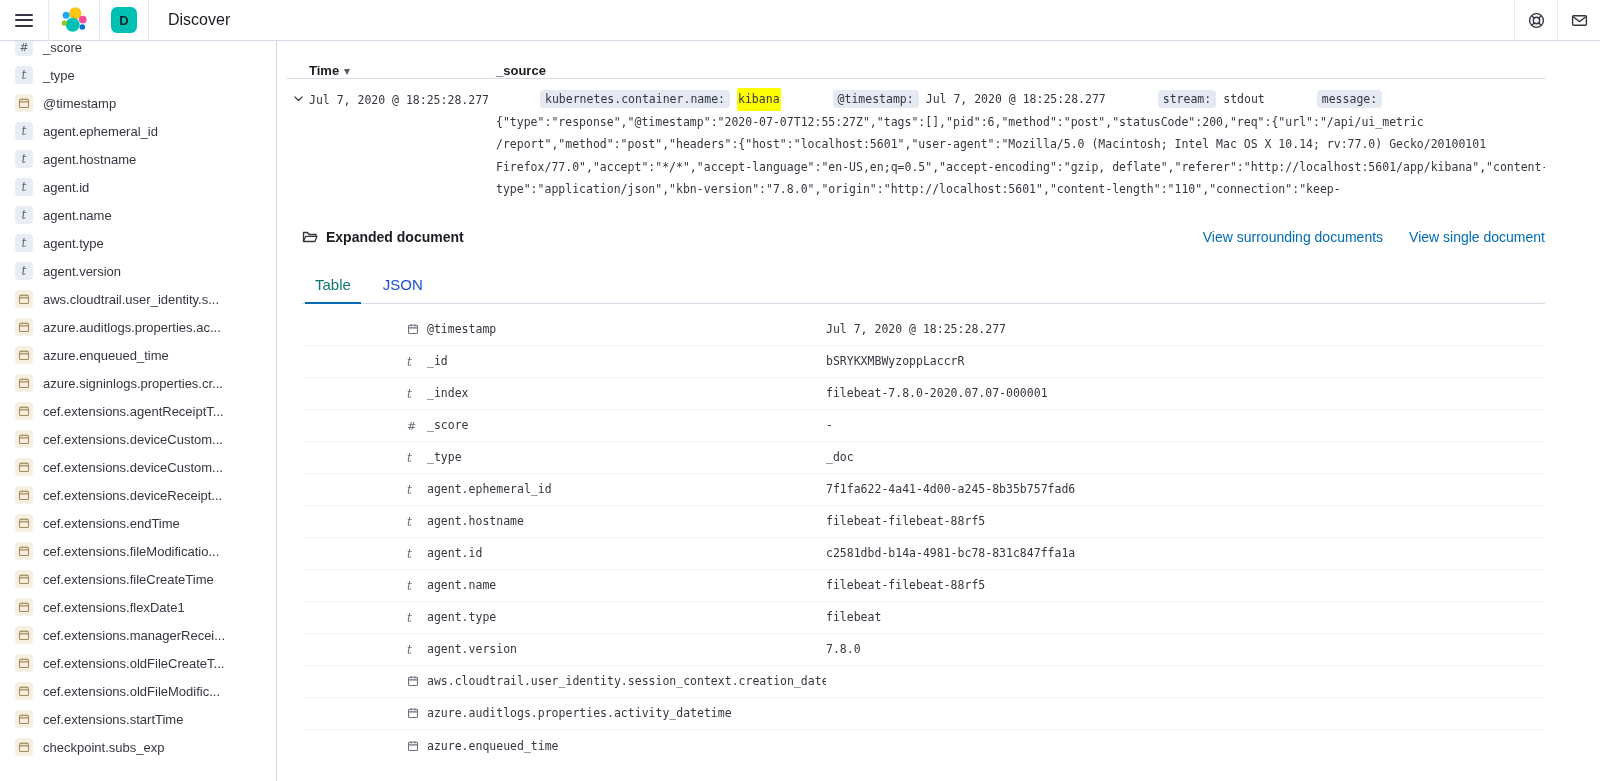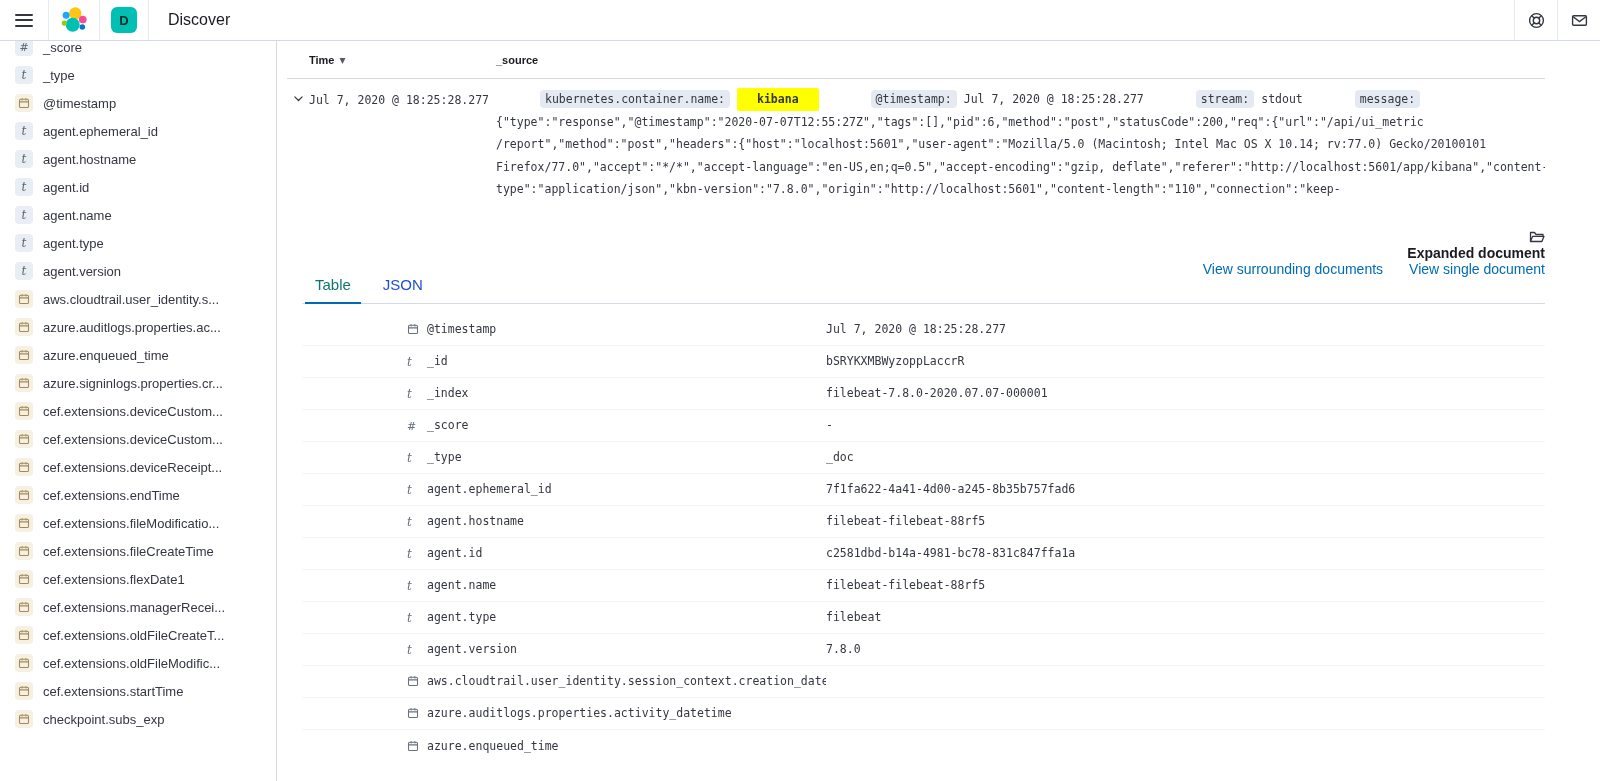--- a/index.html
+++ b/index.html
@@ -34,40 +34,40 @@
   .g-num, .g-str, .g-date { display:none; line-height:1; }
   [data-type="number"] .g-num { display:inline; }
   [data-type="string"] .g-str { display:inline; }
   [data-type="date"]   .g-date { display:inline-flex; }
   .g-num::before { content:"#"; font-family:"DejaVu Serif",serif; font-size:11px; }
   .g-str::before { content:"t"; font-family:"DejaVu Serif",serif; font-style:italic; font-size:12px; }
 
   main { flex:1; padding:0 55px 0 10px; overflow:hidden; }
 
   
-  .grid-header { display:flex; align-items:center; height:38px; border-bottom:1px solid #d3dae6; font-size:11px; font-weight:700; color:#1a1c21; }
+  .grid-header { display:flex; align-items:flex-end; height:38px; border-bottom:1px solid #d3dae6; font-size:13px; font-weight:700; color:#1a1c21; }
   .gh-spacer { width:22px; flex:none; }
   .gh-time { width:187px; flex:none; background:none; border:none; font:inherit; color:inherit; text-align:left; padding:0; cursor:pointer; display:flex; align-items:center; }
   .sort-arrow::after { content:"▾"; font-size:12px; color:#535b66; margin-left:5px; }
   .gh-source { flex:1; }
 
   .doc-row { display:flex; padding-top:9px; }
   .expand-btn { width:22px; flex:none; background:none; border:none; cursor:pointer; padding:4px 0 0 0; color:#343741; align-self:flex-start; }
   .time-cell { width:187px; flex:none; font-family:"DejaVu Sans Mono","Liberation Mono",monospace; font-size:11.5px; color:#343741; padding-top:5px; white-space:nowrap; }
   .source-cell { flex:1; font-family:"DejaVu Sans Mono","Liberation Mono",monospace; font-size:11.5px; line-height:22.5px; color:#343741; overflow:hidden; }
   .src-pairs { display:flex; align-items:center; gap:8px; height:22.5px; white-space:nowrap; overflow:hidden; }
   .pair { display:flex; align-items:center; gap:7px; }
   .p-field { background:#e5eaf2; border-radius:4px; padding:1.5px 5px; line-height:15px;margin-left:44px; }
   .p-val:empty { display:none; }
-  .p-val[data-hl="true"] { background:#FFFF00; padding:0 20px; border-radius:2px;font-weight:bold; }
+  .p-val[data-hl="true"] { background:#FFFF00; padding:0 1px; border-radius:2px; }
   .msg-line { white-space:pre; overflow:hidden; height:22.5px; }
 
   
   .expanded { margin-top:28px; padding-left:15px; }
-  .exp-header { display:flex; align-items:flex-end; height:22px;flex-direction:column; }
+  .exp-header { display:flex; align-items:flex-start; height:22px; }
   .folder-ic { color:#343741; display:flex; }
   .exp-title { font-size:14px; font-weight:700; color:#1a1c21; margin-left:8px; }
   .exp-links { margin-left:auto; display:flex; gap:26px; }
   .exp-link { color:#006BB4; font-size:14px; cursor:pointer; text-decoration:none; white-space:nowrap; }
 
   .tabs { margin-top:16px; border-bottom:1px solid #d3dae6; display:flex; gap:12px; padding-left:3px; }
   .tab { background:none; border:none; cursor:pointer; font-family:inherit; font-size:15px; color:#1d4ed8; padding:9px 10px; border-bottom:2px solid transparent; margin-bottom:-1px; }
   .tab[data-active="true"] { color:#0f766e; border-bottom-color:#006BB4; }
 
   .d-table { margin-top:10px; }
@@ -253,20 +253,32 @@
             <svg class="g-date" viewBox="0 0 16 16" width="12" height="12">
               <g fill="none" stroke="currentColor" stroke-width="1.4">
                 <rect x="2" y="3" width="12" height="11" rx="1.5"></rect>
                 <path d="M2 6.5h12M5.5 1.5v3M10.5 1.5v3"></path>
               </g>
             </svg>
           </span>
           <span class="f-name">azure.signinlogs.properties.cr...</span>
         </div>
 
+        <div class="f-item" data-type="date">
+          <span class="f-badge">
+
+            <svg class="g-date" viewBox="0 0 16 16" width="12" height="12">
+              <g fill="none" stroke="currentColor" stroke-width="1.4">
+                <rect x="2" y="3" width="12" height="11" rx="1.5"></rect>
+                <path d="M2 6.5h12M5.5 1.5v3M10.5 1.5v3"></path>
+              </g>
+            </svg>
+          </span>
+          <span class="f-name">cef.extensions.agentReceiptT...</span>
+        </div>
 
         <div class="f-item" data-type="date">
           <span class="f-badge">
 
             <svg class="g-date" viewBox="0 0 16 16" width="12" height="12">
               <g fill="none" stroke="currentColor" stroke-width="1.4">
                 <rect x="2" y="3" width="12" height="11" rx="1.5"></rect>
                 <path d="M2 6.5h12M5.5 1.5v3M10.5 1.5v3"></path>
               </g>
             </svg>

